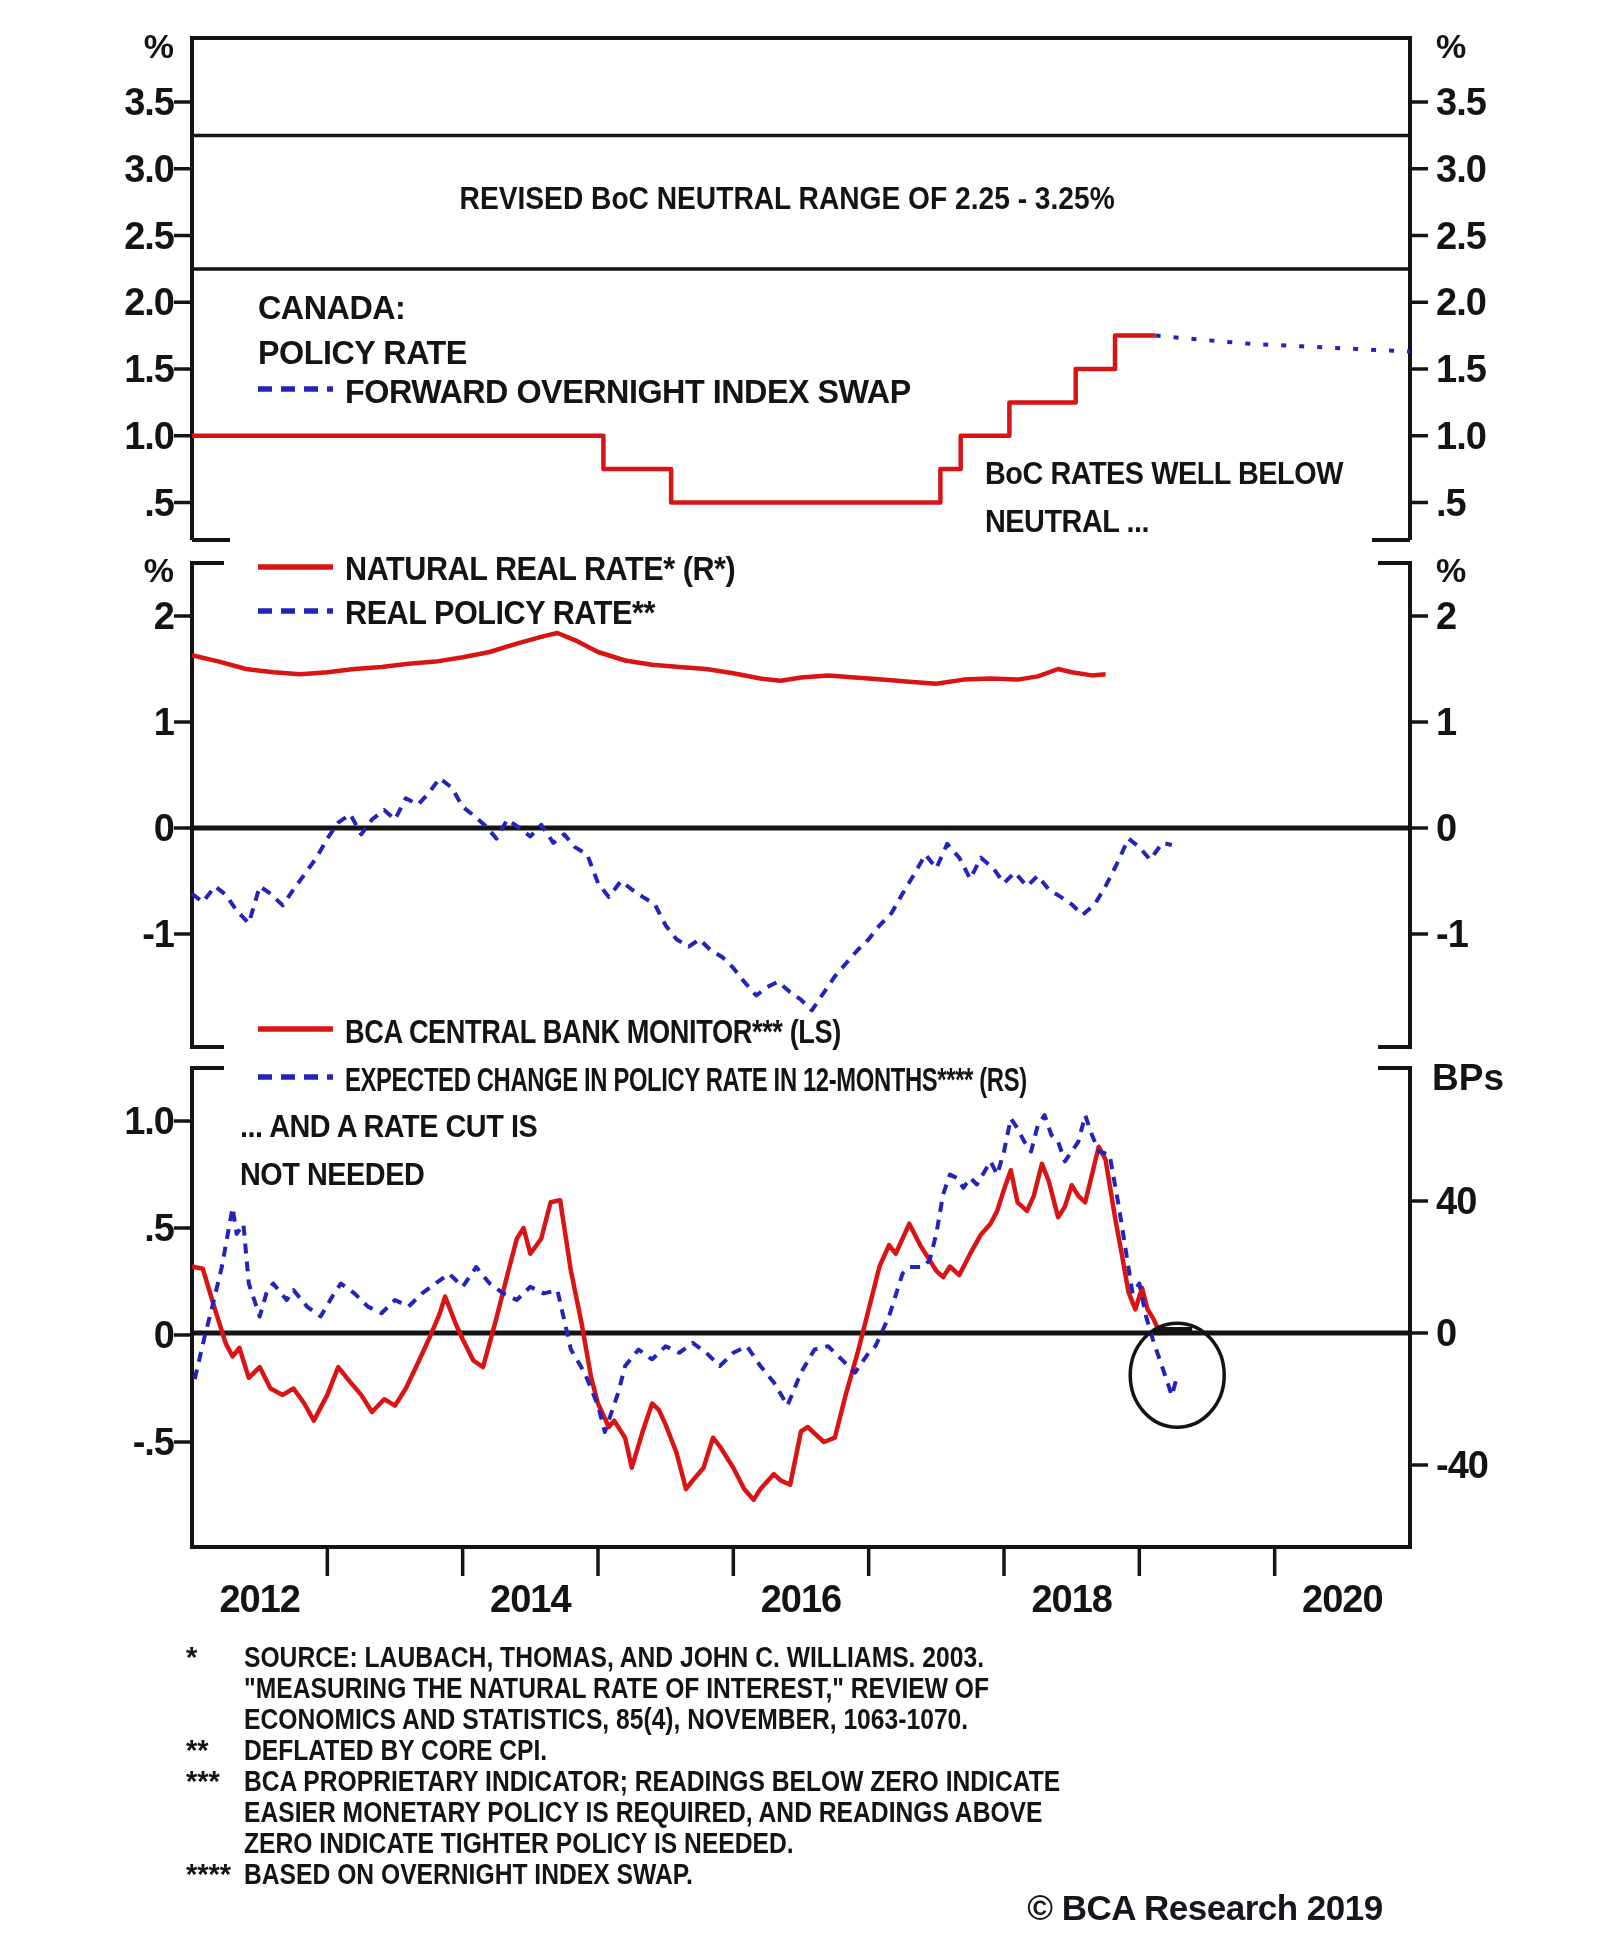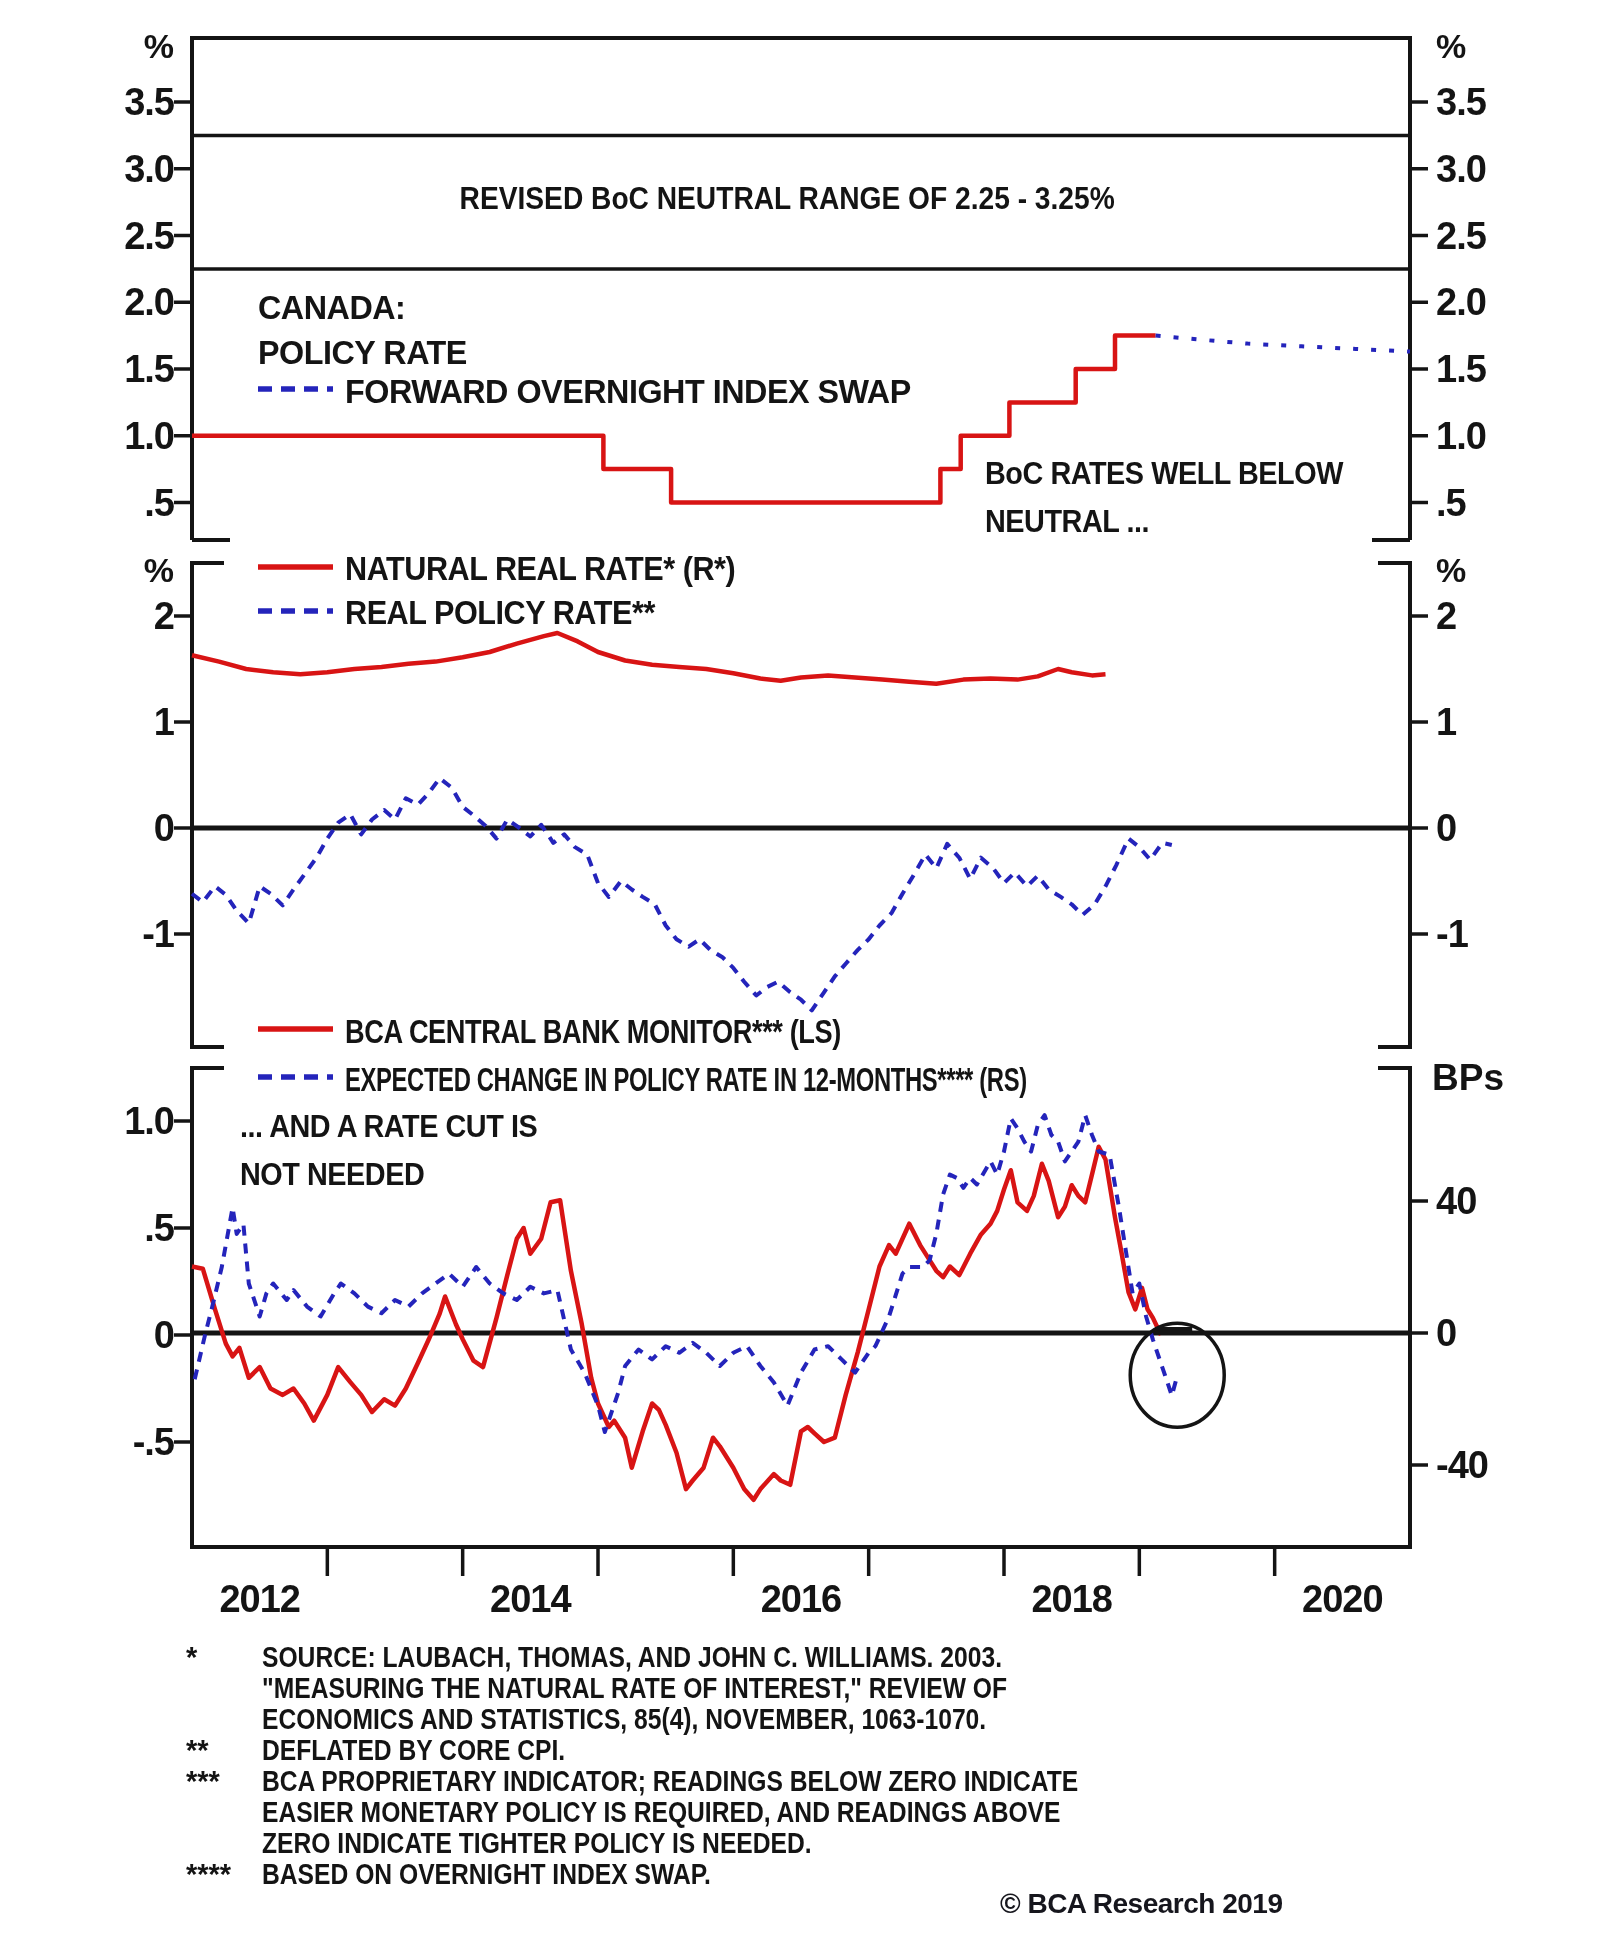--- a/index.html
+++ b/index.html
@@ -14,24 +14,24 @@
   .sx70{transform:scaleX(.70);}
   .fs34{font-size:34px;}
   .fs32{font-size:32px;}
   #title{position:absolute;left:420px;top:180px;width:660px;text-align:center;
          font-weight:bold;font-size:32px;color:#141414;white-space:nowrap;
          transform:scaleX(.88);transform-origin:center;}
   #footnotes{position:absolute;left:186px;top:1642px;width:1050px;}
   .fnrow{position:relative;font-weight:bold;font-size:29px;line-height:31px;
          color:#141414;}
   .fnmark{position:absolute;left:0;top:0;}
-  .fntext{margin-left:76px;}
+  .fntext{margin-left:58px;}
   .fnline{white-space:nowrap;transform:scaleX(.85);transform-origin:left center;}
-  #copyright{position:absolute;left:1000px;top:1888px;width:410px;text-align:left;
-         font-weight:bold;font-size:28px;color:#16161d;letter-spacing:-0.5px;}
+  #copyright{position:absolute;left:1000px;top:1888px;width:410px;text-align:center;
+         font-weight:bold;font-size:35px;color:#16161d;letter-spacing:-0.5px;}
 </style>
 </head>
 <body>
 
 <div id="stage">
 
   <svg id="chart-svg" width="1600" height="1948" viewBox="0 0 1600 1948">
       <path d="M 192,540 L 192,38 L 1410,38 L 1410,540 M 192,540 h 38 M 1410,540 h -38" stroke="#141414" stroke-width="4" fill="none"></path>
       <path d="M 224,563 H 192 V 1047 h 32 M 1378,563 H 1410 V 1047 h -32" stroke="#141414" stroke-width="4" fill="none"></path>
       <path d="M 224,1068 H 192 V 1547 H 1410 V 1068 h -32" stroke="#141414" stroke-width="4" fill="none"></path>

